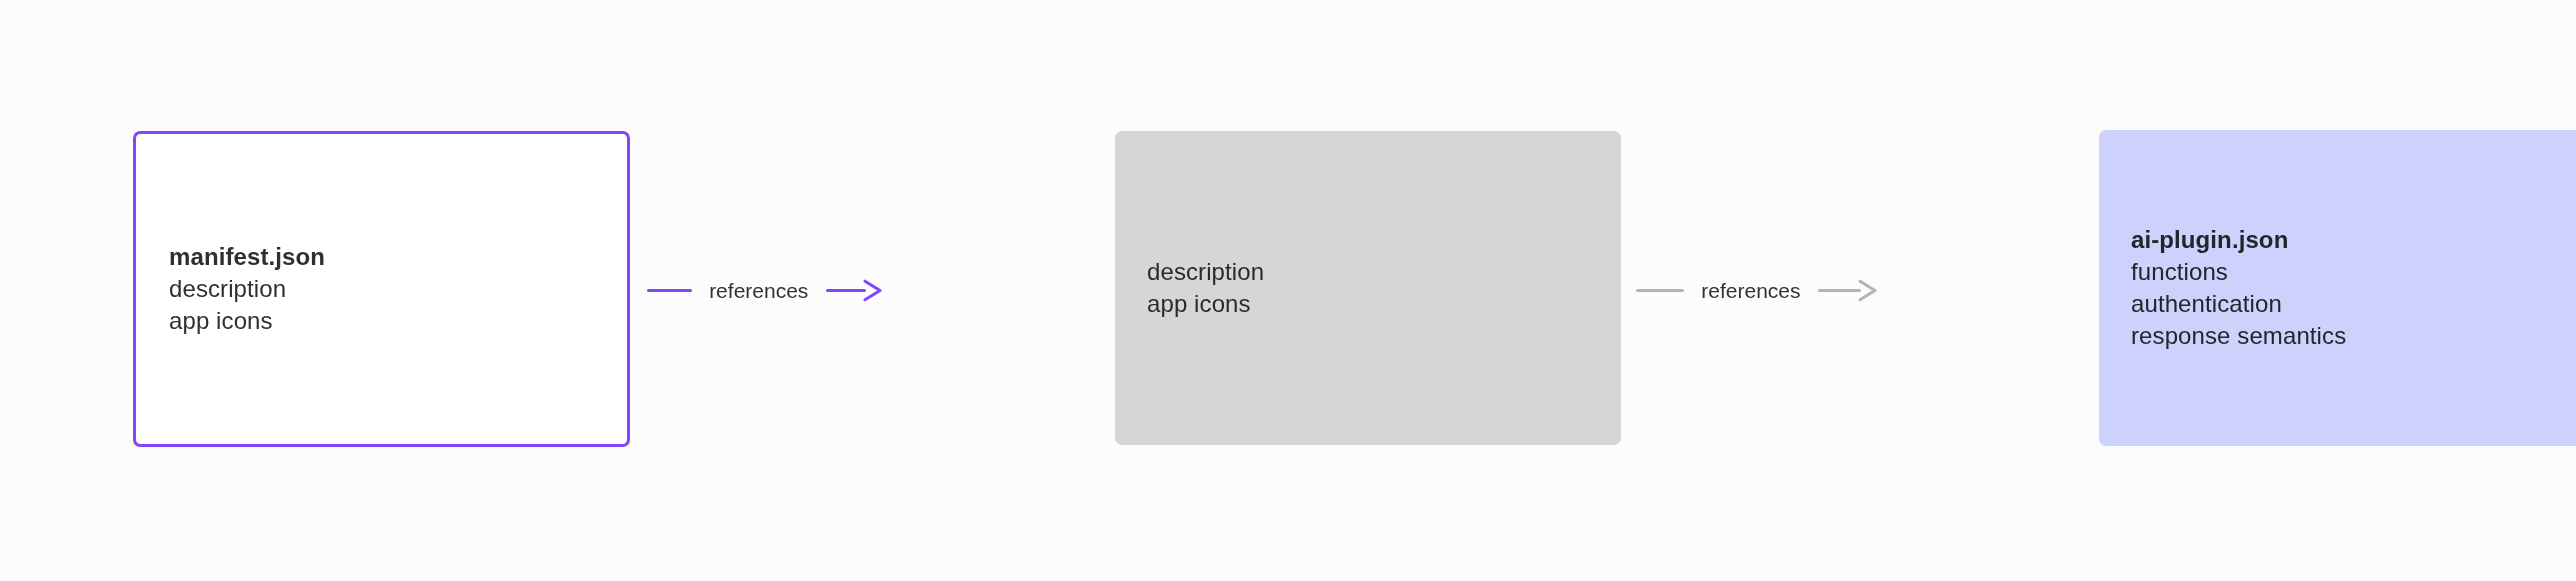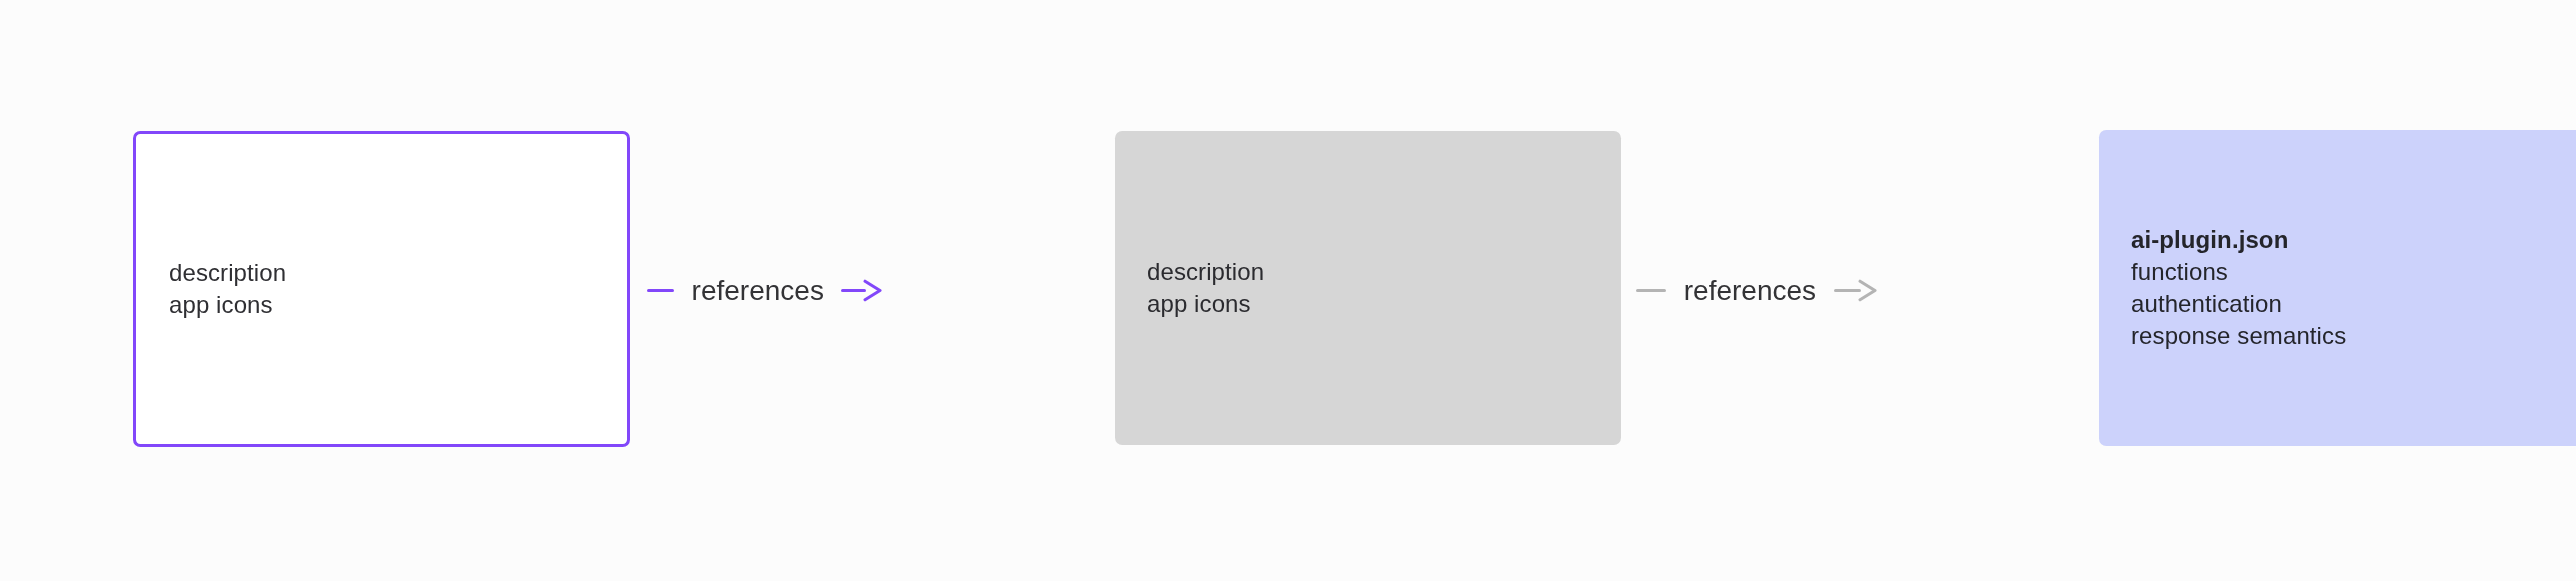--- a/index.html
+++ b/index.html
@@ -80,21 +80,21 @@
     display: flex;
     align-items: center;
   }
   .edge .seg {
     height: 3.1px;
     border-radius: 1.5px;
   }
   .edge .seg-left  { width: 63px; }
   .edge .seg-right { width: 56px; }
   .edge .edge-label {
-    font-size: 28px;
+    font-size: 21px;
     line-height: 26px;
     color: #333336;
     white-space: nowrap;
     padding: 0 17.5px;
   }
   .edge .head {
     width: 20.6px;
     height: 23px;
     margin-left: -2.1px;
     flex: 0 0 auto;
@@ -106,20 +106,21 @@
 
   .purple .seg { background: #8247fa; }
   .grey   .seg { background: #b4b4b4; }
 </style>
 </head>
 <body>
 
 <div id="diagram">
 
   <div id="node-manifest" class="node">
+    <div class="line title">manifest.json</div>
     <div class="line">description</div>
     <div class="line">app icons</div>
   </div>
 
   <div id="edge-1" class="edge purple">
     <div class="seg seg-left"></div>
     <div class="edge-label">references</div>
     <div class="seg seg-right"></div>
     <div class="head">
       <svg width="20.6" height="23" viewBox="0 0 40 44" xmlns="http://www.w3.org/2000/svg">

